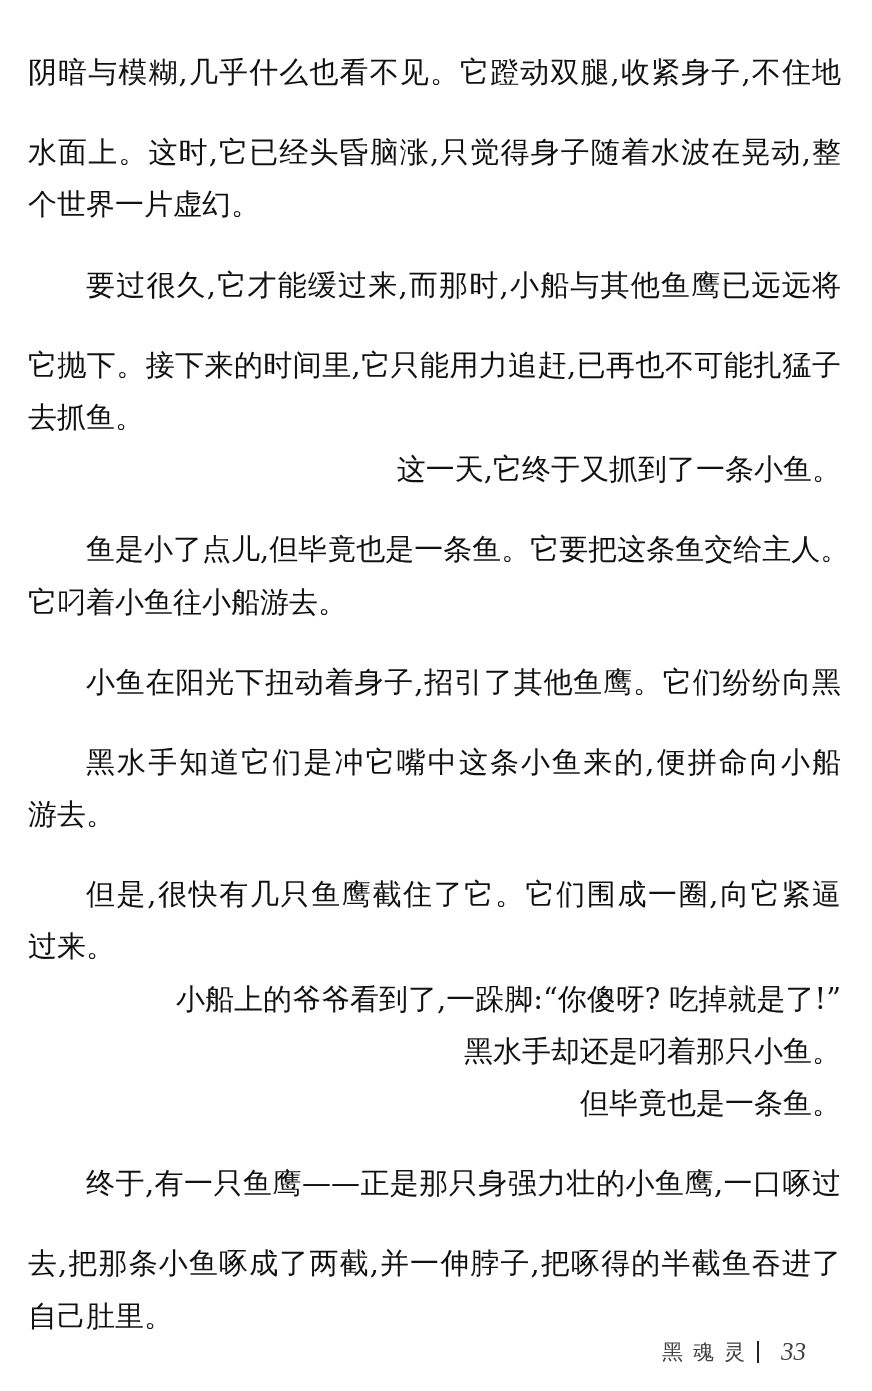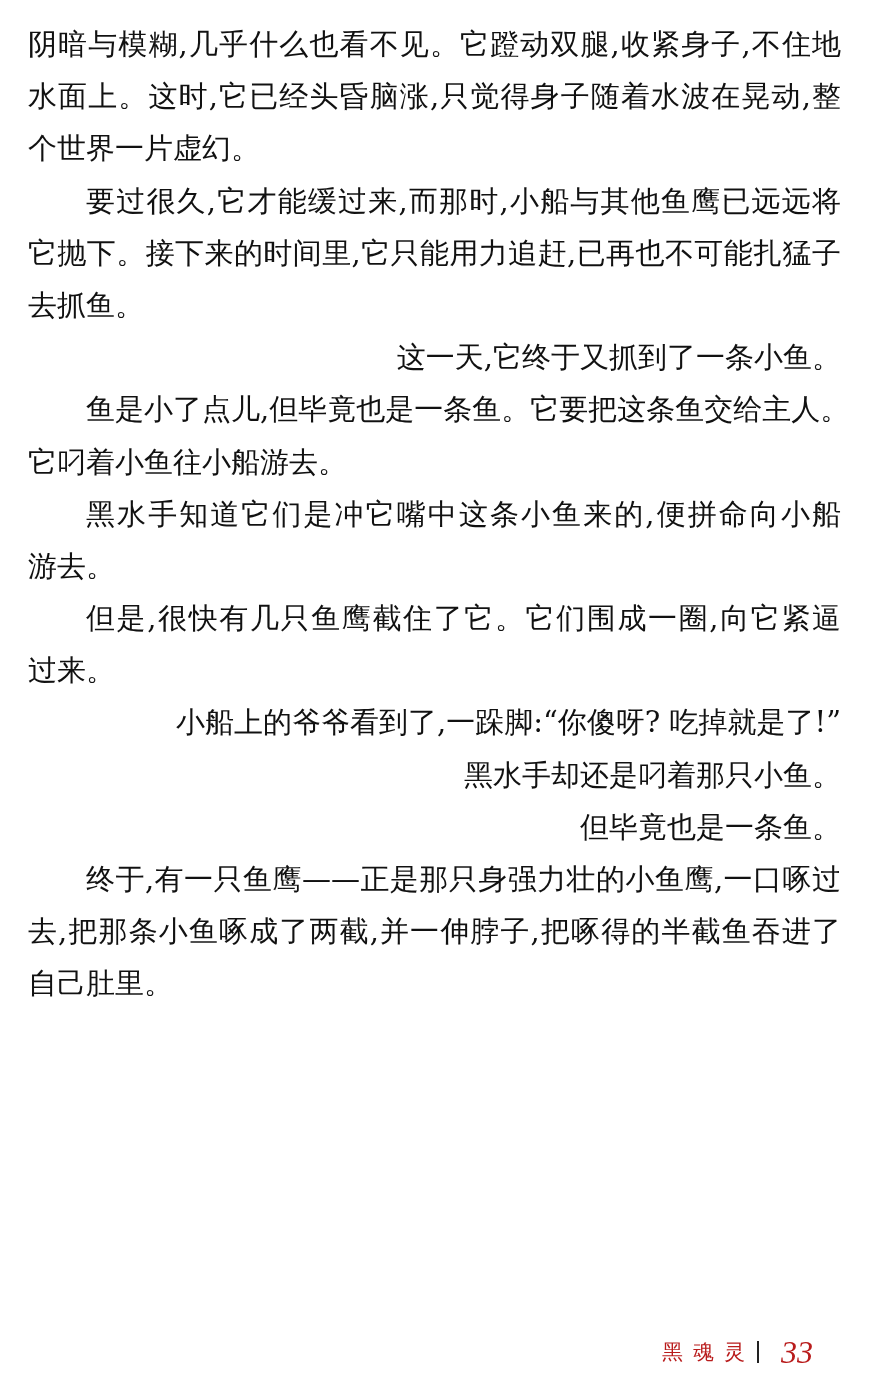--- a/index.html
+++ b/index.html
@@ -25,69 +25,71 @@
     display: block;
     height: 52.2px;
     line-height: 44px;
     font-size: 29px;
     white-space: nowrap;
     overflow: visible;
   }
   .line.full {
     text-align: justify;
     text-align-last: justify;
+    margin-top: 28px;
   }
   .line.indent {
     padding-left: 58px;
     width: 755px;
     text-align: right;
   }
   .line.noindent {
     width: 813px;
   }
   .footer {
     position: absolute;
     left: 662px;
     top: 1332px;
     height: 40px;
     display: flex;
     align-items: center;
-    color: #b91c1c;
+    color: #404040;
   }
   .footer-title {
     font-family: "DejaVu Sans", "Liberation Sans", sans-serif;
     font-size: 21px;
     letter-spacing: 10px;
   }
   .footer-sep {
     display: inline-block;
     width: 2px;
     height: 22px;
     background: #222222;
     margin: 0 22px 0 2px;
   }
   .footer-page {
     font-family: "Liberation Serif", "DejaVu Serif", serif;
     font-style: italic;
-    font-size: 32px;
+    font-size: 25px;
   }
 </style>
 </head>
 <body>
 
 <div class="page-body">
   <div class="line noindent full">阴暗与模糊,几乎什么也看不见。它蹬动双腿,收紧身子,不住地</div>
   <div class="line noindent full">水面上。这时,它已经头昏脑涨,只觉得身子随着水波在晃动,整</div>
   <div class="line noindent">个世界一片虚幻。</div>
   <div class="line indent full">要过很久,它才能缓过来,而那时,小船与其他鱼鹰已远远将</div>
   <div class="line noindent full">它抛下。接下来的时间里,它只能用力追赶,已再也不可能扎猛子</div>
   <div class="line noindent">去抓鱼。</div>
   <div class="line indent">这一天,它终于又抓到了一条小鱼。</div>
   <div class="line indent full">鱼是小了点儿,但毕竟也是一条鱼。它要把这条鱼交给主人。</div>
   <div class="line noindent">它叼着小鱼往小船游去。</div>
+  <div class="line indent full">小鱼在阳光下扭动着身子,招引了其他鱼鹰。它们纷纷向黑</div>
   <div class="line indent full">黑水手知道它们是冲它嘴中这条小鱼来的,便拼命向小船</div>
   <div class="line noindent">游去。</div>
   <div class="line indent full">但是,很快有几只鱼鹰截住了它。它们围成一圈,向它紧逼</div>
   <div class="line noindent">过来。</div>
   <div class="line indent">小船上的爷爷看到了,一跺脚:“你傻呀? 吃掉就是了!”</div>
   <div class="line indent">黑水手却还是叼着那只小鱼。</div>
   <div class="line indent">但毕竟也是一条鱼。</div>
   <div class="line indent full">终于,有一只鱼鹰——正是那只身强力壮的小鱼鹰,一口啄过</div>
   <div class="line noindent full">去,把那条小鱼啄成了两截,并一伸脖子,把啄得的半截鱼吞进了</div>
   <div class="line noindent">自己肚里。</div>

